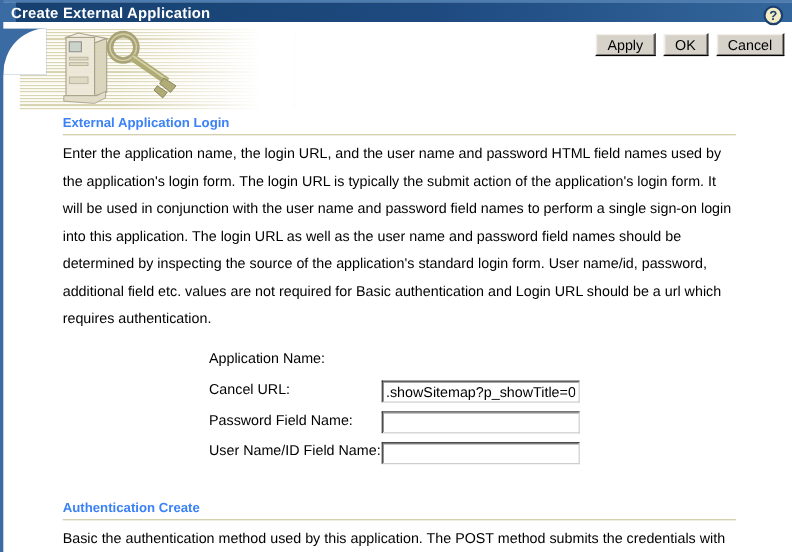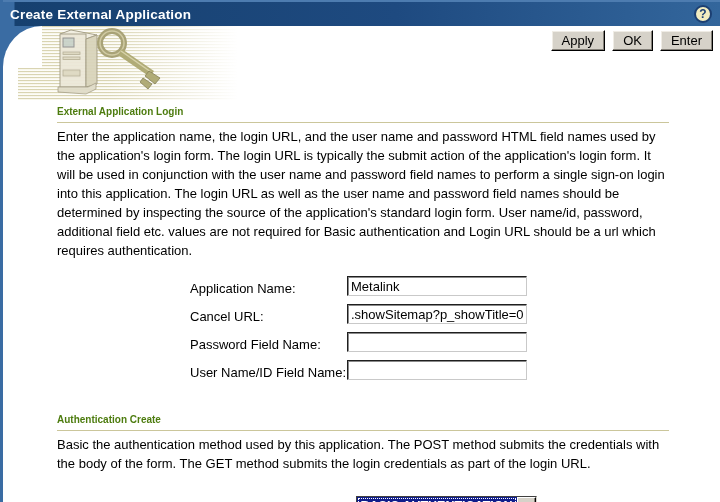--- a/index.html
+++ b/index.html
@@ -3,21 +3,21 @@
 <meta charset="utf-8">
 <style>
   html,body{margin:0;padding:0;background:#fff;}
   body{font-family:"Liberation Sans", sans-serif; color:#000;}
   .page{position:relative;width:720px;height:502px;background:#fff;overflow:hidden;}
 
   
   .left-edge{position:absolute;left:0;top:0;width:3px;height:100%;background:#3a6ca3;z-index:6;}
 
   
-  .titlebar{position:absolute;top:0;left:0;width:720px;height:26px;box-sizing:border-box;
+  .titlebar{position:absolute;top:0;left:0;width:720px;height:20px;box-sizing:border-box;
     background:linear-gradient(90deg,#3a6ca3 0,#3a6ca3 14px,#16406f 15px,#1e4a80 55%,#33669c 100%);
     border-top:2px solid #4d7cb0;display:flex;align-items:center;z-index:5;}
   .title-text{color:#fff;font-weight:bold;font-size:13.5px;margin-left:10px;letter-spacing:.2px;}
   .help-icon{position:absolute;right:8px;top:3px;width:18px;height:18px;border-radius:50%;
     background:#f2ecc0;border:2px solid #1c3f72;color:#1c3f72;font-weight:bold;font-size:12px;
     line-height:14px;text-align:center;box-sizing:border-box;cursor:pointer;}
 
   
   .banner{position:absolute;top:26px;left:0;width:720px;height:74px;background:#fff;}
   .stripes{position:absolute;top:0;left:18px;width:250px;height:74px;z-index:1;
@@ -29,26 +29,26 @@
     border-top-left-radius:40px 42px;}
   .banner-art{position:absolute;top:0;left:50px;z-index:3;opacity:.95;}
   .actions{position:absolute;top:4px;right:7px;display:flex;gap:7px;z-index:4;}
   .btn{background:#d6d2c9;font-family:inherit;font-size:13px;color:#000;padding:2px 10px;
     border-top:1px solid #fff;border-left:1px solid #fff;border-right:1px solid #000;border-bottom:1px solid #000;
     box-shadow:inset -1px -1px 0 #848078, inset 1px 1px 0 #efece5;cursor:pointer;}
 
   
   .content{position:absolute;top:100px;left:0;width:720px;box-sizing:border-box;
     padding:4px 51px 0 57px;}
-  .section-heading{color:#4d7c0f;font-size:10px;line-height:15px;font-weight:bold;margin:0;}
+  .section-heading{color:#3b82f6;font-size:12px;line-height:15px;font-weight:bold;margin:0;}
   .rule{height:1px;background:#cbc69b;border:0;margin:3px 0 4px 0;}
-  .desc{font-size:13px;line-height:19px;margin:0;max-width:612px;}
+  .desc{font-size:13px;line-height:25px;margin:0;max-width:612px;}
 
   .form-area{margin:16px 0 0 133px;}
-  .field-row{display:flex;align-items:flex-end;height:20px;margin-bottom:8px;}
+  .field-row{display:flex;align-items:flex-start;height:20px;margin-bottom:8px;}
   .field-label{min-width:157px;font-size:13px;white-space:nowrap;}
   .text-input{width:180px;height:20px;box-sizing:border-box;font-family:inherit;font-size:13px;
     padding:1px 3px;background:#fff;border:1px solid;border-color:#1f1f1f #c9c9c9 #c9c9c9 #1f1f1f;
     box-shadow:inset 1px 1px 0 #8a8a8a;}
 
   .section-auth{margin-top:32px;}
   .select-row{display:flex;align-items:center;height:20px;margin:23px 0 0 133px;}
   .select-box{display:flex;align-items:stretch;height:20px;box-sizing:border-box;background:#fff;cursor:pointer;
     border:1px solid;border-color:#404040 #d8d4cc #d8d4cc #404040;}
   .select-value{display:flex;align-items:center;background:#101d8b;color:#fff;font-size:12.5px;
@@ -89,34 +89,33 @@
       <circle cx="62" cy="17" r="12" fill="none" stroke="#cfc9a0" stroke-width="1.5"></circle>
       <line x1="70" y1="26" x2="102" y2="48" stroke="#ada871" stroke-width="7"></line>
       <line x1="71" y1="25" x2="101" y2="46" stroke="#d6d1a6" stroke-width="1.5"></line>
       <polygon points="99,45 110,52 105,58 95,50" fill="#ada871" stroke="#7d784f" stroke-width="0.8"></polygon>
       <polygon points="93,52 102,58 98,63 90,56" fill="#ada871" stroke="#7d784f" stroke-width="0.8"></polygon>
     </svg>
 
     <div class="actions">
       <button class="btn">Apply</button>
       <button class="btn">OK</button>
-      <button class="btn">Enter</button>
+      <button class="btn">Cancel</button>
     </div>
   </div>
 
   <div class="content">
 
     <h2 class="section-heading">External Application Login</h2>
     <div class="rule"></div>
     <p class="desc">Enter the application name, the login URL, and the user name and password HTML field names used by the application's login form. The login URL is typically the submit action of the application's login form. It will be used in conjunction with the user name and password field names to perform a single sign-on login into this application. The login URL as well as the user name and password field names should be determined by inspecting the source of the application's standard login form. User name/id, password, additional field etc. values are not required for Basic authentication and Login URL should be a url which requires authentication.</p>
 
     <div class="form-area">
       <div class="field-row">
         <span class="field-label">Application Name:</span>
-        <input class="text-input" type="text" value="Metalink" style="">
       </div>
       <div class="field-row">
         <span class="field-label">Cancel URL:</span>
         <input class="text-input" type="text" value=".showSitemap?p_showTitle=0" style="">
       </div>
       <div class="field-row">
         <span class="field-label">Password Field Name:</span>
         <input class="text-input" type="text" value="" style="">
       </div>
       <div class="field-row">

